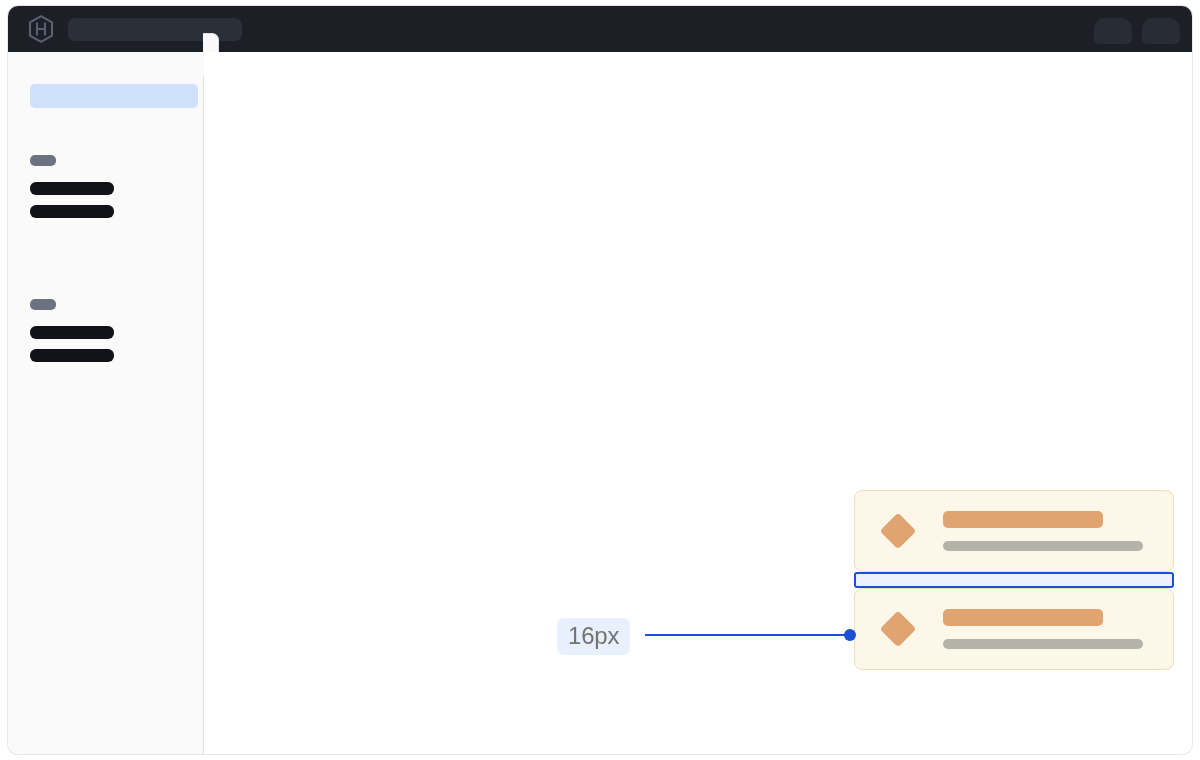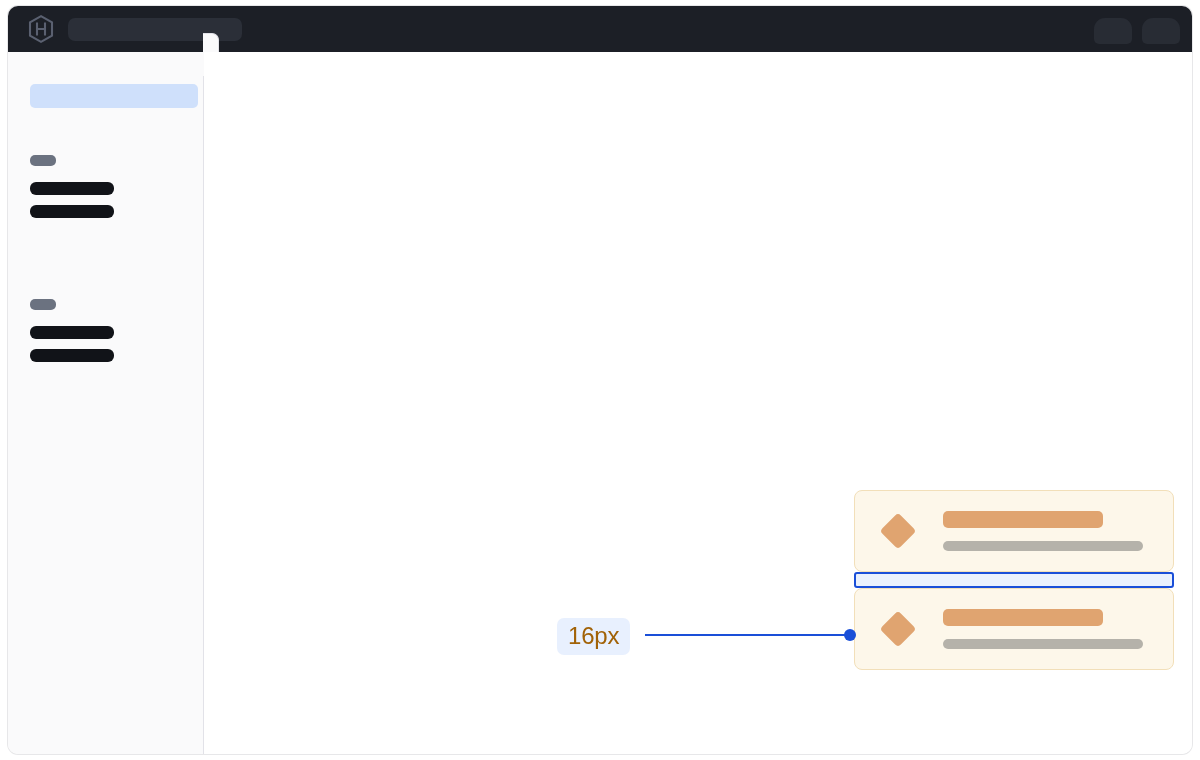--- a/index.html
+++ b/index.html
@@ -177,21 +177,21 @@
     height: 2px;
     background: #1a4fd8;
   }
   #measure-label {
     position: absolute;
     left: 549px;
     top: 612px;
     padding: 5px 11px 6px 11px;
     background: #e8f0fe;
     border-radius: 7px;
-    color: #a16207;
+    color: #737373;
     font-size: 24px;
     line-height: 26px;
     letter-spacing: -0.2px;
     white-space: nowrap;
   }
 </style>
 </head>
 <body>
 
 <div id="app-window">

